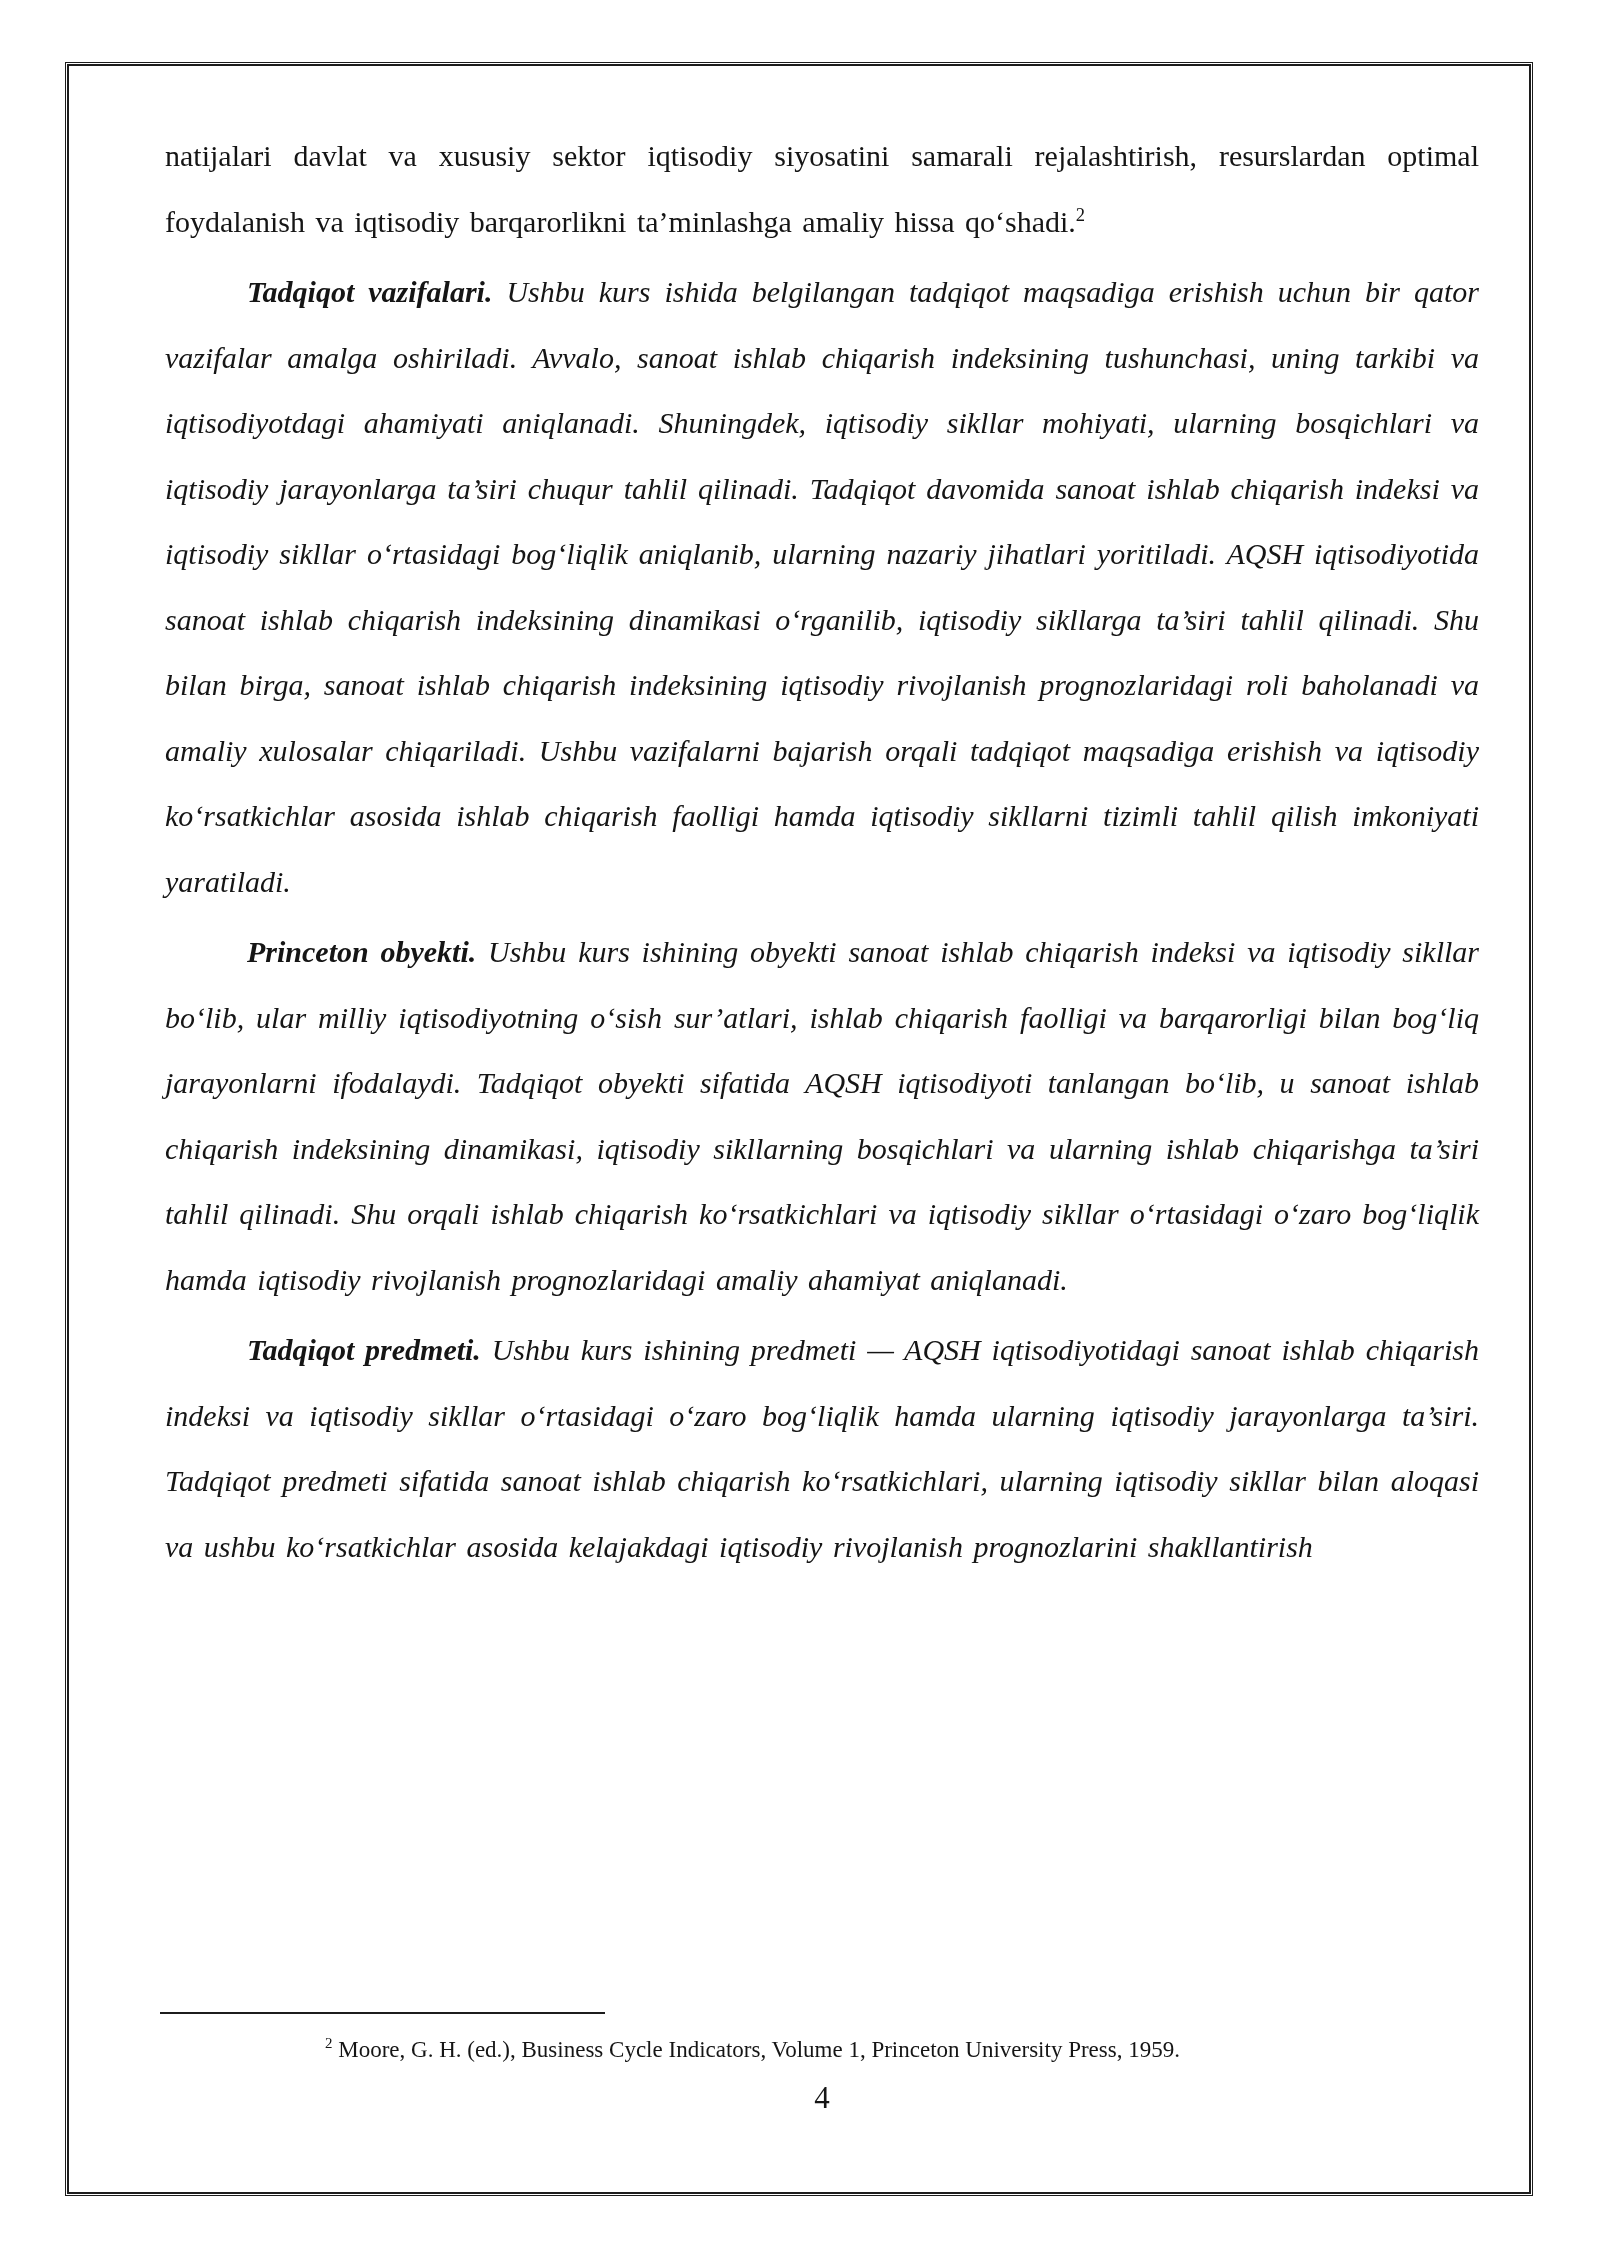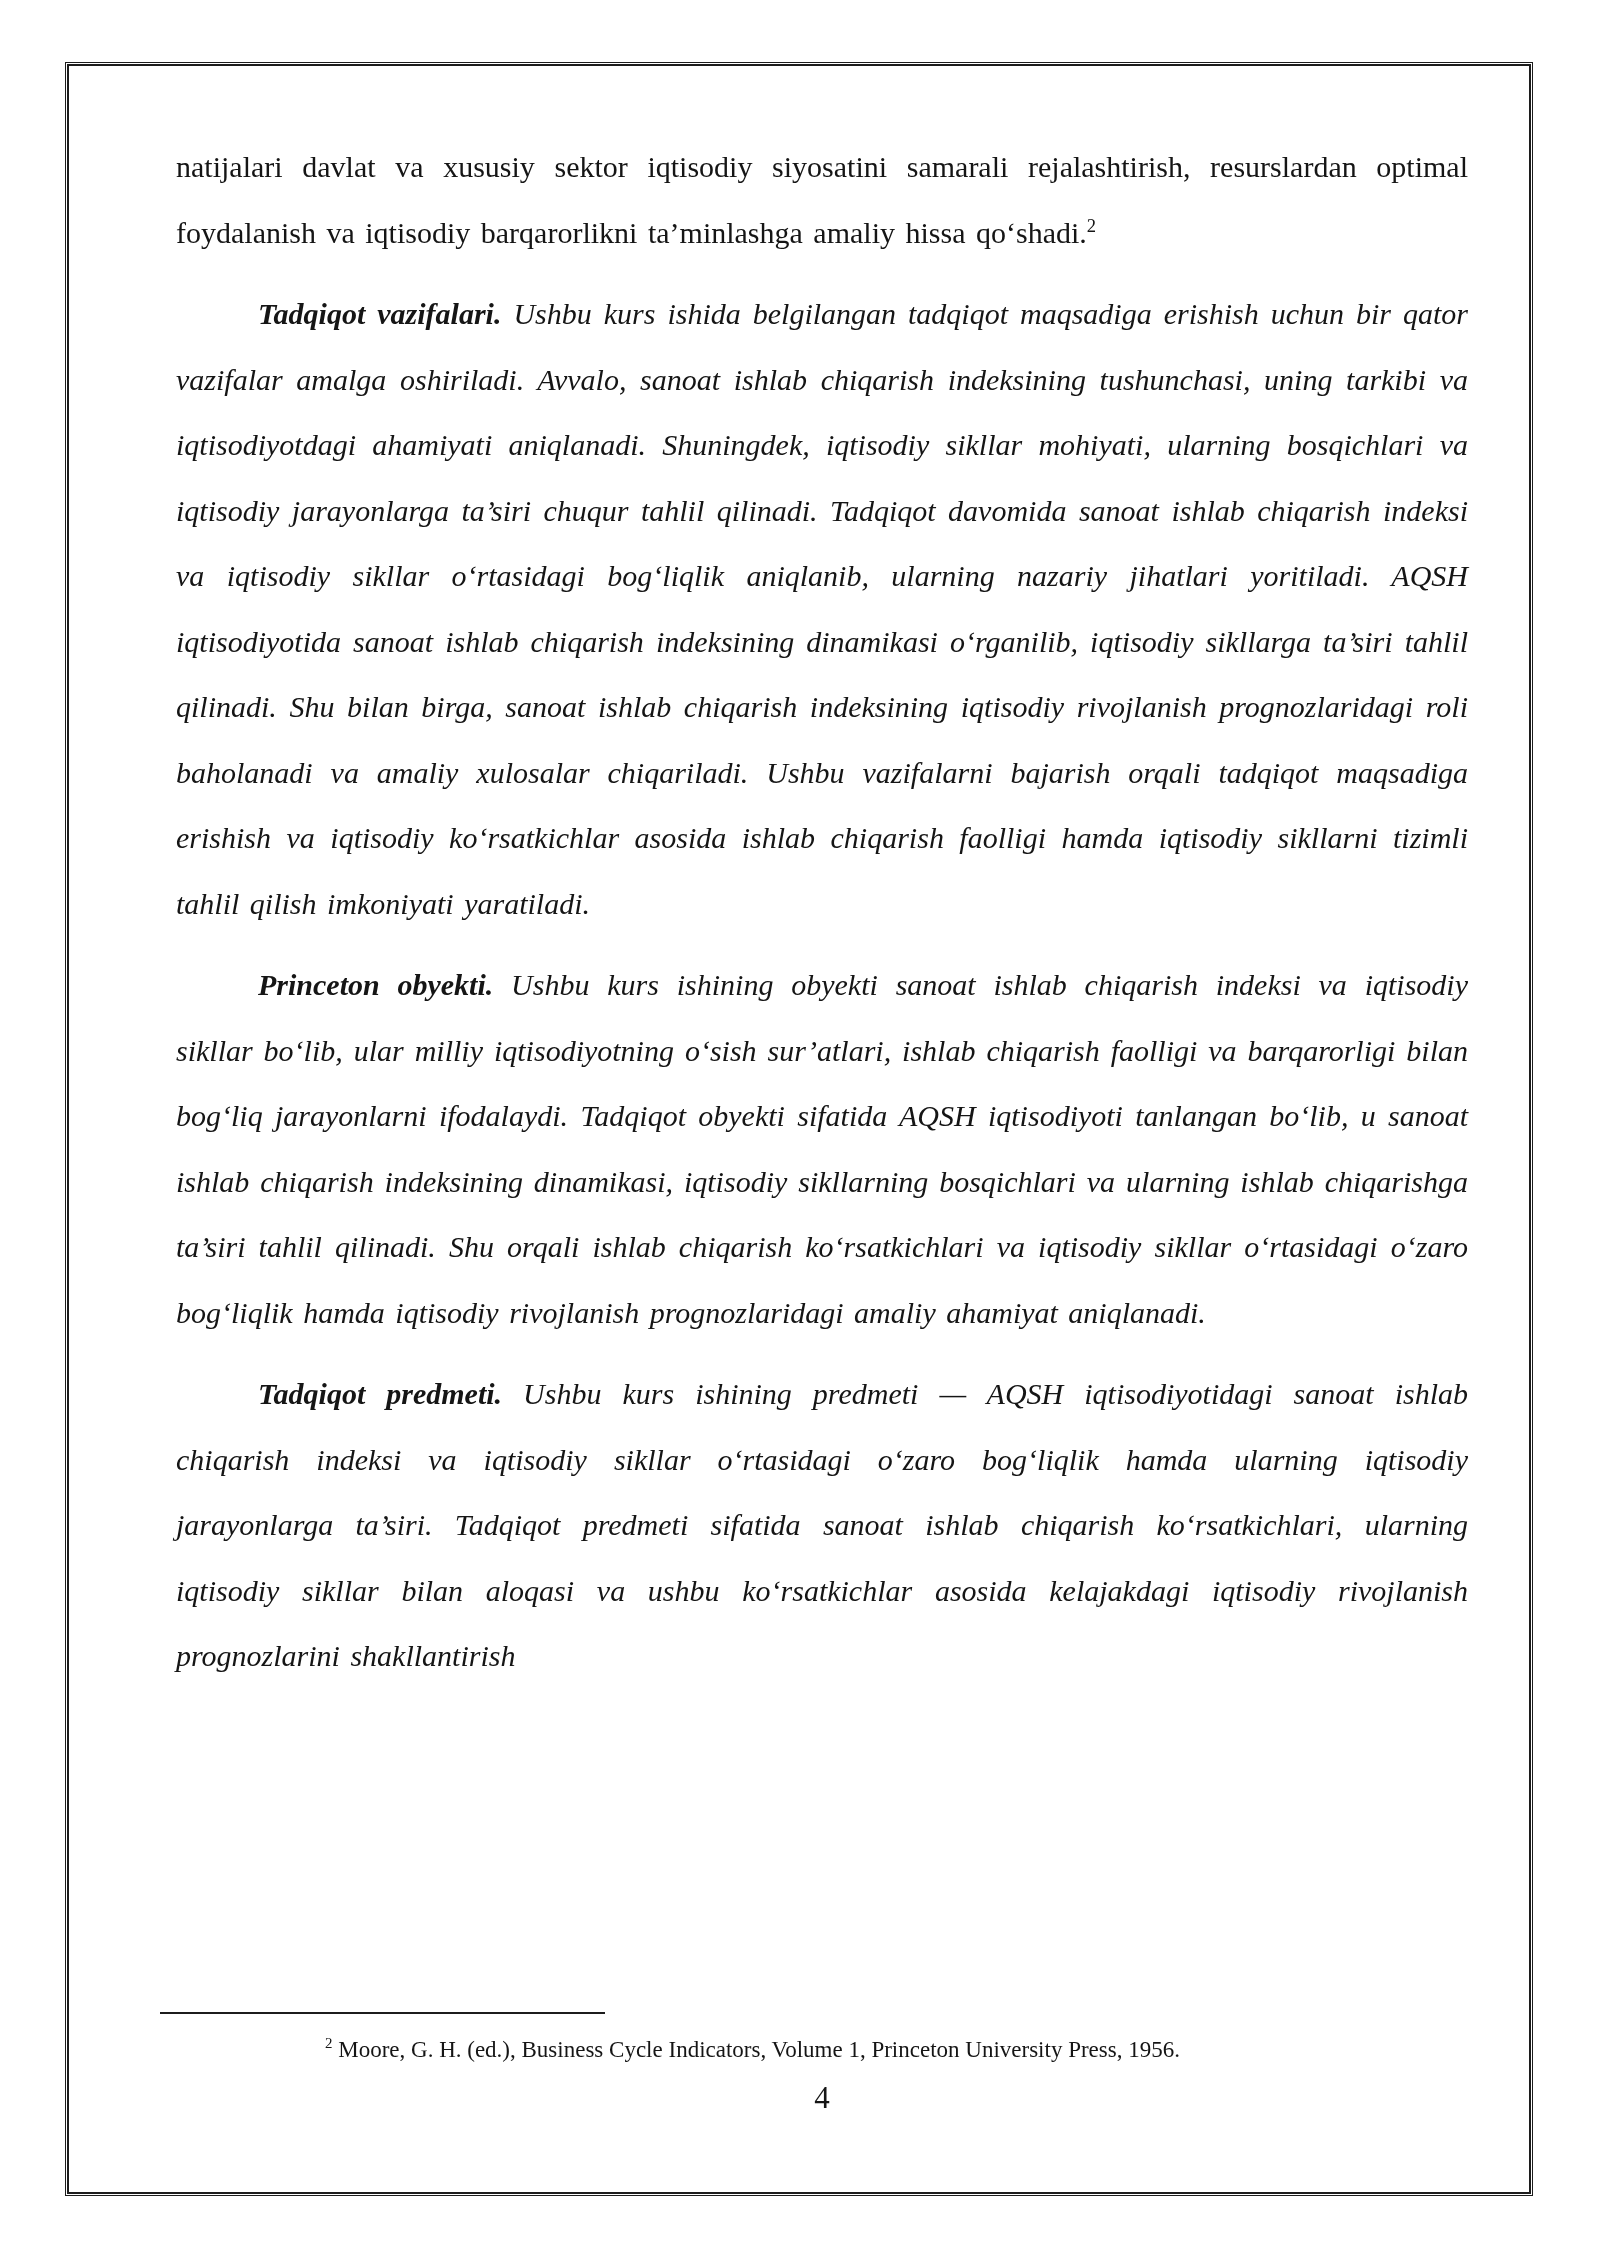--- a/index.html
+++ b/index.html
@@ -35,21 +35,21 @@
     position: absolute;
     left: 160px;
     top: 118px;
     width: 1324px;
     font-size: 30px;
     line-height: 65.5px;
     text-align: justify;
     word-spacing: 0.10em;
   }
   .body-text p {
-    margin: 16px;
+    margin: 5px;
     padding: 0;
   }
   .body-text p.indent {
     text-indent: 82px;
     font-style: italic;
   }
   .run-in {
     font-weight: bold;
   }
   sup.fn-ref {
@@ -109,18 +109,18 @@
       <span>Ushbu kurs ishining obyekti sanoat ishlab chiqarish indeksi va iqtisodiy sikllar bo‘lib, ular milliy iqtisodiyotning o‘sish sur’atlari, ishlab chiqarish faolligi va barqarorligi bilan bog‘liq jarayonlarni ifodalaydi. Tadqiqot obyekti sifatida AQSH iqtisodiyoti tanlangan bo‘lib, u sanoat ishlab chiqarish indeksining dinamikasi, iqtisodiy sikllarning bosqichlari va ularning ishlab chiqarishga ta’siri tahlil qilinadi. Shu orqali ishlab chiqarish ko‘rsatkichlari va iqtisodiy sikllar o‘rtasidagi o‘zaro bog‘liqlik hamda iqtisodiy rivojlanish prognozlaridagi amaliy ahamiyat aniqlanadi.</span></p>
 
     <p class="indent"><span class="run-in">Tadqiqot predmeti.</span>
       <span>Ushbu kurs ishining predmeti — AQSH iqtisodiyotidagi sanoat ishlab chiqarish indeksi va iqtisodiy sikllar o‘rtasidagi o‘zaro bog‘liqlik hamda ularning iqtisodiy jarayonlarga ta’siri. Tadqiqot predmeti sifatida sanoat ishlab chiqarish ko‘rsatkichlari, ularning iqtisodiy sikllar bilan aloqasi va ushbu ko‘rsatkichlar asosida kelajakdagi iqtisodiy rivojlanish prognozlarini shakllantirish</span></p>
 
   </div>
 
   <div class="footnote-area">
     <div class="footnote-separator"></div>
     <p class="footnote"><sup>2</sup>
-      <span>Moore, G. H. (ed.), Business Cycle Indicators, Volume 1, Princeton University Press, 1956.</span></p>
+      <span>Moore, G. H. (ed.), Business Cycle Indicators, Volume 1, Princeton University Press, 1959.</span></p>
   </div>
 
   <div class="page-number">4</div>
 
 </div>
 
 </body></html>

